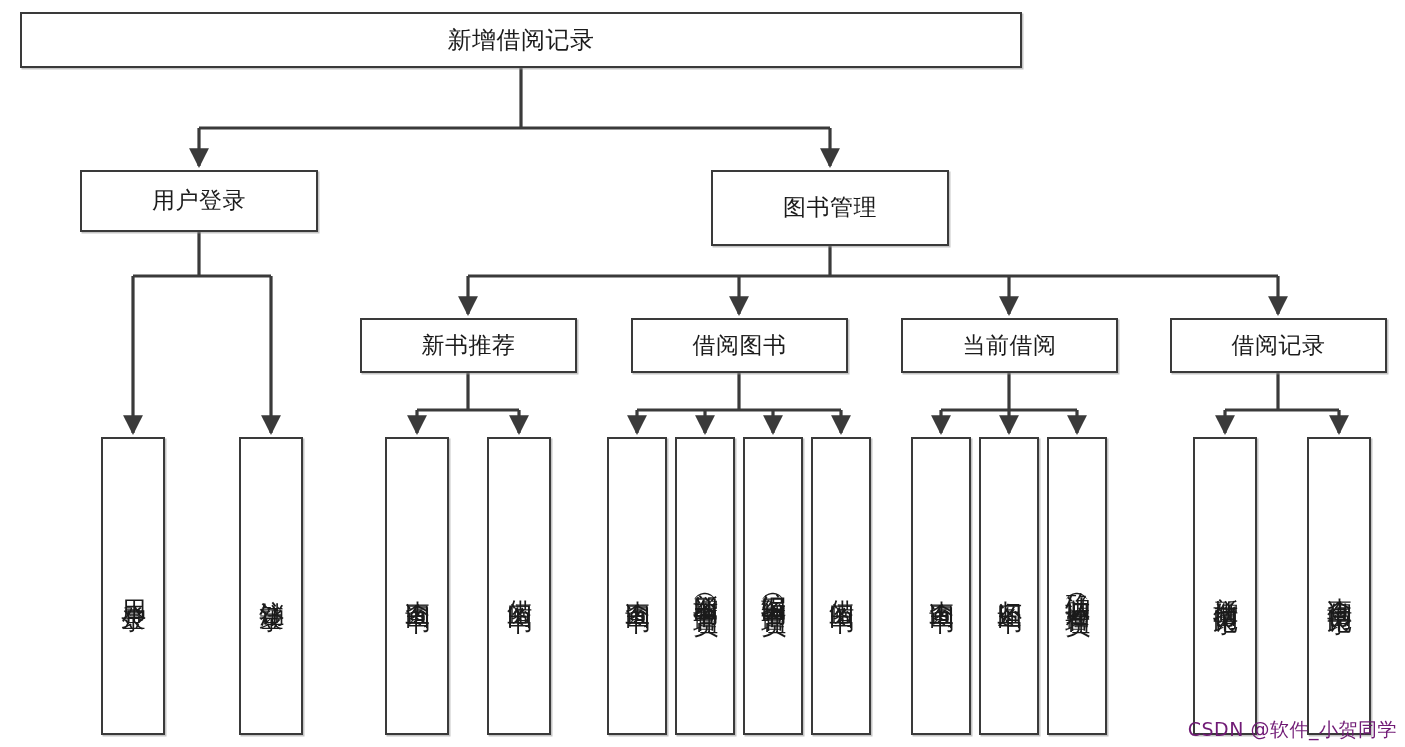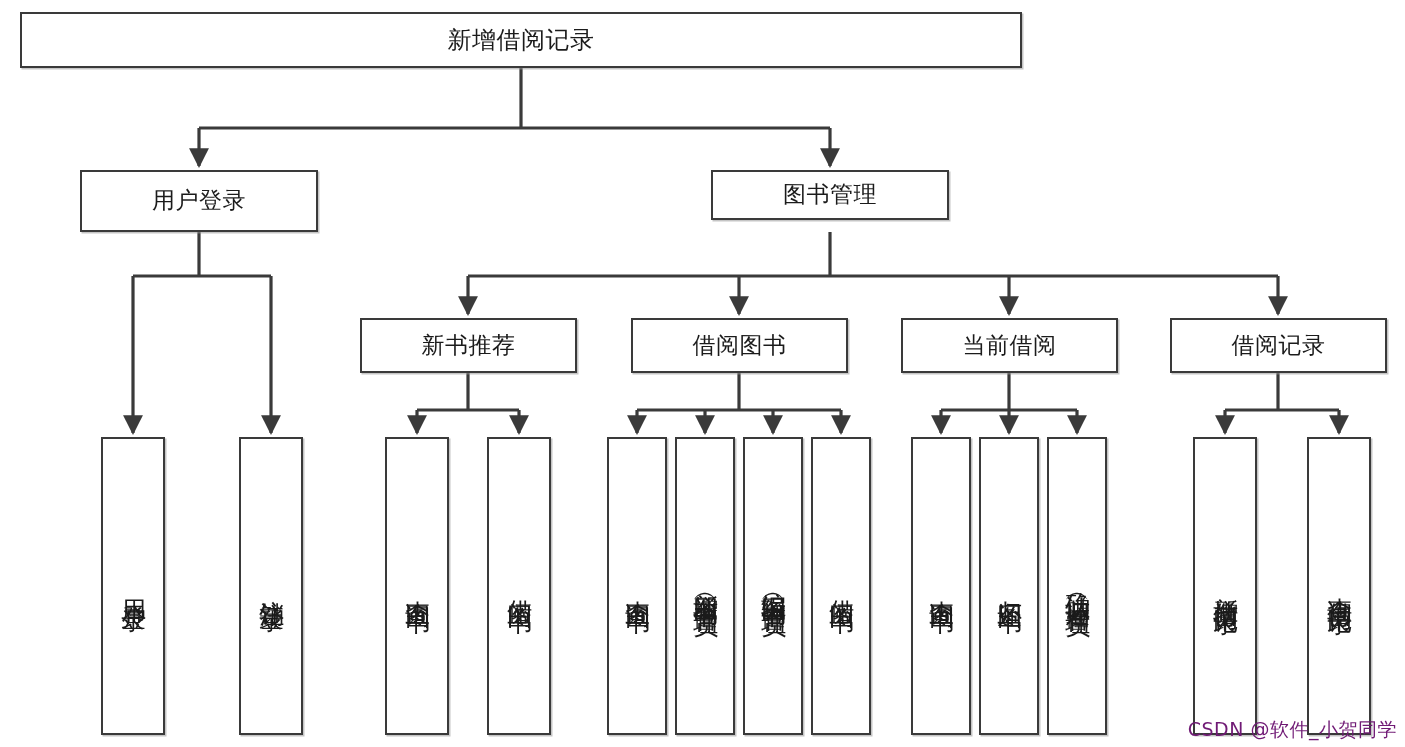--- a/index.html
+++ b/index.html
@@ -129,21 +129,21 @@
     </g>
   </svg>
 
   <div class="node h root" style="left:20px; top:12px; width:1002px; height:56px;">
     <span class="node-label">新增借阅记录</span>
   </div>
 
   <div class="node h" style="left:80px; top:170px; width:238px; height:62px;">
     <span class="node-label">用户登录</span>
   </div>
-  <div class="node h" style="left:711px; top:170px; width:238px; height:50px;">
+  <div class="node h" style="left:711px; top:170px; width:238px; height:76px;">
     <span class="node-label">图书管理</span>
   </div>
 
   <div class="node h" style="left:360px; top:318px; width:217px; height:55px;">
     <span class="node-label">新书推荐</span>
   </div>
   <div class="node h" style="left:631px; top:318px; width:217px; height:55px;">
     <span class="node-label">借阅图书</span>
   </div>
   <div class="node h" style="left:901px; top:318px; width:217px; height:55px;">

